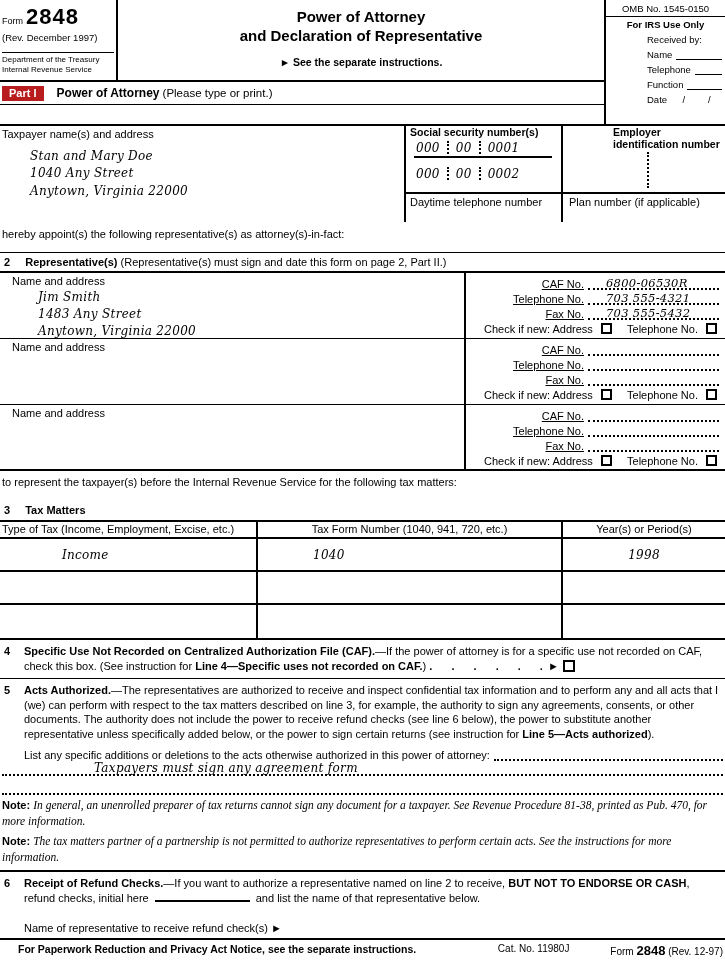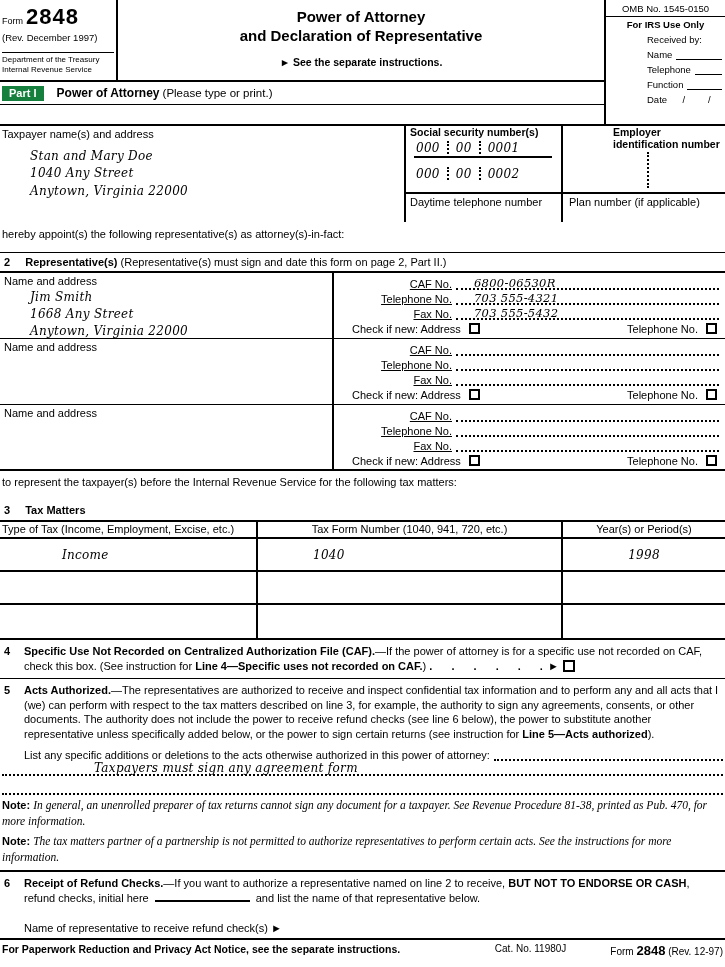--- a/index.html
+++ b/index.html
@@ -15,21 +15,21 @@
   .form-word { font-size:9px; }
   .form-num-big { font-size:22px; font-weight:bold; letter-spacing:1px; }
   .rev-line { font-size:9.5px; margin-top:2px; }
   .dept-rule { border-top:1px solid #000; margin-top:9px; }
   .dept { font-size:8px; line-height:1.25; margin-top:2px; }
   .hdr-center { position:absolute; left:118px; top:0; width:486px; height:80px; text-align:center; padding-top:8px; }
   .main-title { font-size:15px; font-weight:bold; line-height:1.25; }
   .see-instr { font-size:10.5px; font-weight:bold; margin-top:10px; }
   .hdr-heavy { position:absolute; left:0; top:80px; width:604px; border-bottom:2px solid #000; }
   .part1-row { position:absolute; left:0; top:84px; width:604px; height:21px; border-bottom:1px solid #000; padding:2px 0 0 2px; }
-  .part1-badge { display:inline-block; background:#15803d; color:#fff; font-weight:bold; font-size:11px; padding:1px 7px 2px 7px; margin-right:10px; }
+  .part1-badge { display:inline-block; background:#b91c1c; color:#fff; font-weight:bold; font-size:11px; padding:1px 7px 2px 7px; margin-right:10px; }
   .part1-title { font-weight:bold; font-size:12px; }
   .part1-sub { font-size:11.5px; }
   .line1-row { position:absolute; left:0; top:107px; width:604px; padding:2px 0 0 4px; }
   .ln-num { font-weight:bold; margin-right:12px; }
   .ln-title { font-weight:bold; }
   
   .hdr-right { position:absolute; left:604px; top:0; width:121px; height:124px; border-left:2px solid #000; font-size:9.5px; }
   .omb-row { text-align:center; padding:3px 2px 2px 2px; border-bottom:1px solid #000; }
   .irs-only { text-align:center; font-weight:bold; padding:2px 0 1px 0; }
   .irs-row { display:flex; align-items:flex-end; padding:1px 3px 1px 4px; height:15px;margin-left:37px; }
@@ -57,21 +57,21 @@
   .day-cell { width:157px; border-right:2px solid #000; padding:2px 0 0 4px; }
   .plan-cell { flex:1; padding:2px 0 0 6px; }
 
   
   .sec-hereby { height:31px; padding:6px 0 0 2px; border-bottom:1px solid #000; }
   .sec-l2head { height:20px; padding:3px 0 0 4px; border-bottom:2px solid #000; }
 
   
   .rep-block { display:flex; height:66px; border-bottom:1px solid #000; }
   .rep-block.last { border-bottom:2px solid #000; }
-  .rep-left { width:334px; border-right:2px solid #000; padding:2px 0 0 4px; }
+  .rep-left { width:466px; border-right:2px solid #000; padding:2px 0 0 12px; }
   .rep-addr { margin:2px 0 0 26px; line-height:1.4; }
   .rep-right { flex:1; padding:2px 6px 0 4px; display:flex; flex-direction:column; }
   .leader-row { display:flex; align-items:flex-end; height:15px; }
   .leader-lbl { width:118px; text-align:right; padding-right:4px; white-space:nowrap;text-decoration:underline; }
   .leader { flex:1; border-bottom:2px dotted #000; height:14px; line-height:14px; }
   .leader .hw { padding-left:18px; font-size:11.5px; }
   .check-row { display:flex; align-items:center; height:17px; justify-content:space-between; padding:0 2px 0 14px; }
   .check-grp { display:flex; align-items:center; }
   .cbox { display:inline-block; width:11px; height:11px; border:2px solid #000; margin-left:8px; background:#fff; }
 
@@ -107,21 +107,21 @@
   
   .note { padding:3px 2px 2px 2px; line-height:1.35; }
   .note .ital { font-style:italic; font-family:"Liberation Serif", serif; font-size:11.5px; }
   .note-lbl { font-weight:bold; }
   .notes-wrap { border-bottom:2px solid #000; padding-bottom:3px; }
 
   
   .initial-blank { display:inline-block; width:95px; border-bottom:2px solid #000; height:10px; margin:0 6px; }
   .name-rep-row { padding:14px 0 4px 24px; border-bottom:2px solid #000; }
   .footer { display:flex; align-items:flex-start; padding:3px 2px 0 2px; }
-  .footer .f-left { font-weight:bold; font-size:10.5px; width:512px; }
+  .footer .f-left { font-weight:bold; font-size:10.5px; width:512px;margin-left:16px; }
   .footer .f-cat { font-size:10px; width:120px; }
   .footer .f-right { flex:1; text-align:right; font-size:10px; white-space:nowrap; }
   .footer .f-num { font-weight:bold; font-size:13px; }
   .bold { font-weight:bold; }
 </style>
 </head>
 <body>
 
 <div id="page">
 
@@ -231,21 +231,21 @@
     <span class="ln-num">2</span>
     <span class="ln-title">Representative(s)</span>
     <span>(Representative(s) must sign and date this form on page 2, Part II.)</span>
   </div>
 
   <div class="rep-block">
     <div class="rep-left">
       <div>Name and address</div>
       <div class="rep-addr hw">
         <div>Jim Smith</div>
-        <div>1668 Any Street</div>
+        <div>1483 Any Street</div>
         <div>Anytown, Virginia 22000</div>
       </div>
     </div>
     <div class="rep-right">
       <div class="leader-row">
           <span class="leader-lbl">CAF No.</span>
           <span class="leader"><span class="hw">6800-06530R</span></span>
         </div>
       <div class="leader-row">
           <span class="leader-lbl">Telephone No.</span>

